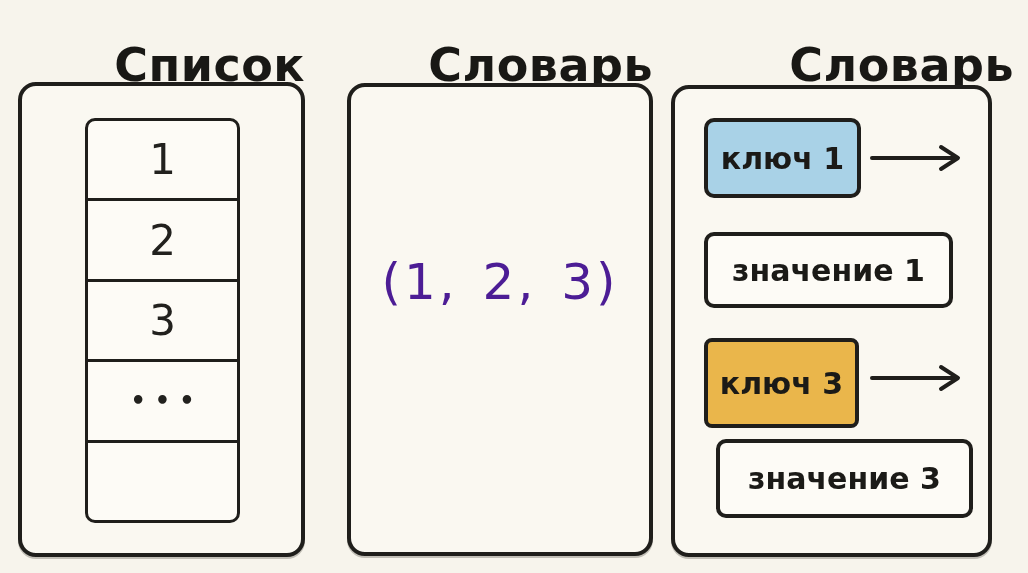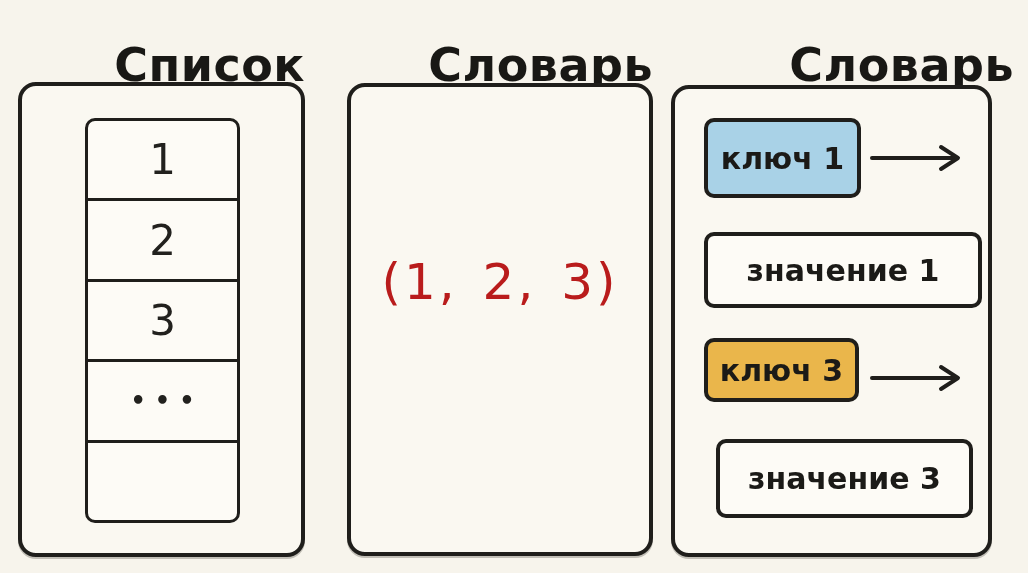--- a/index.html
+++ b/index.html
@@ -77,37 +77,37 @@
 
   
   .tuple-value {
     position: absolute;
     left: 0; top: 166px;
     width: 100%;
     text-align: center;
     font-size: 50px;
     letter-spacing: 3px;
     word-spacing: 6px;
-    color: #b91c1c;
+    color: #4c1d95;
   }
 
   
   .dict-box {
     position: absolute;
     border: 4px solid var(--ink);
     border-radius: 10px;
     display: flex;
     align-items: center;
     justify-content: center;
     font-size: 30px;
     color: #1b1a17;
   }
   .key-box-1   { left: 29px; top: 29px;  width: 157px; height: 80px; background: var(--key-blue); }
-  .value-box-1 { left: 29px; top: 143px; width: 278px; height: 76px; background: var(--cell-bg); }
-  .key-box-3   { left: 29px; top: 249px; width: 155px; height: 64px; background: var(--key-orange); }
+  .value-box-1 { left: 29px; top: 143px; width: 249px; height: 76px; background: var(--cell-bg); }
+  .key-box-3   { left: 29px; top: 249px; width: 155px; height: 90px; background: var(--key-orange); border-radius: 8px; }
   .value-box-3 { left: 29px; top: 350px; width: 257px; height: 79px; background: var(--cell-bg); margin-left: 12px; }
 
   .dict-arrow { position: absolute; width: 96px; height: 32px; }
   .dict-arrow svg { display: block; width: 96px; height: 32px; }
   .arrow-1 { left: 194px; top: 53px; }
   .arrow-3 { left: 194px; top: 273px; }
 </style>
 </head>
 <body>
 

